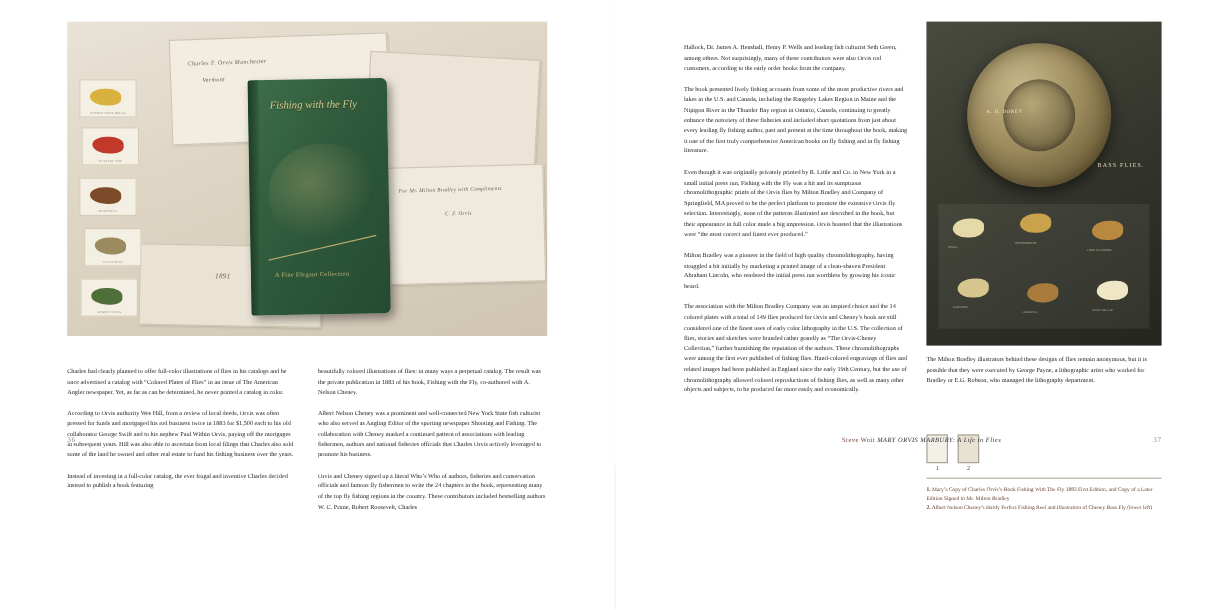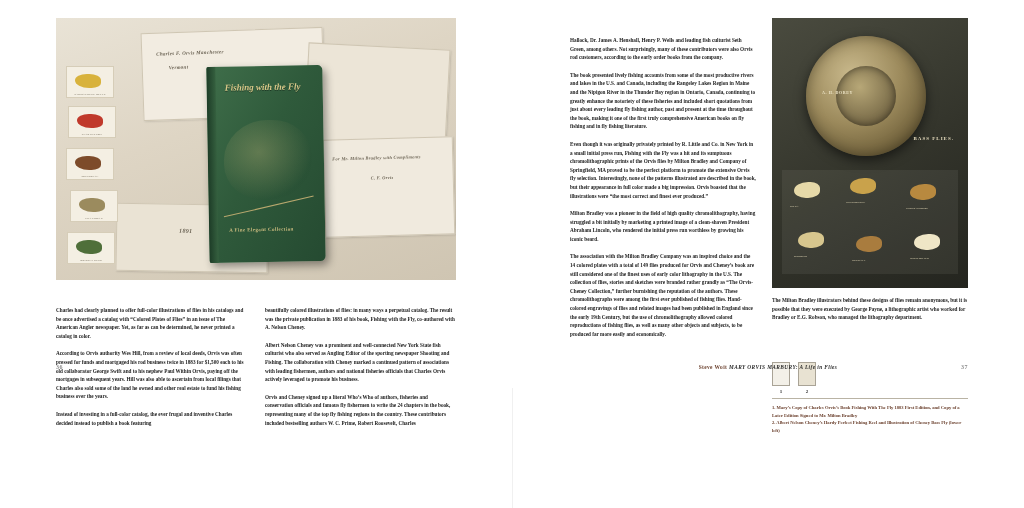--- a/index.html
+++ b/index.html
@@ -19,21 +19,20 @@
     width: 1024px;
     height: 508px;
     display: flex;
   }
   .page {
     position: relative;
     width: 512px;
     height: 388px;
     background: #ffffff;
     box-sizing: border-box;
-    font-weight: bold;
   }
   .page-left  { padding: 0; }
   .page-right { padding: 0; }
 
   
   .photo-main {
     position: absolute;
     left: 56px;
     top: 18px;
     width: 400px;

